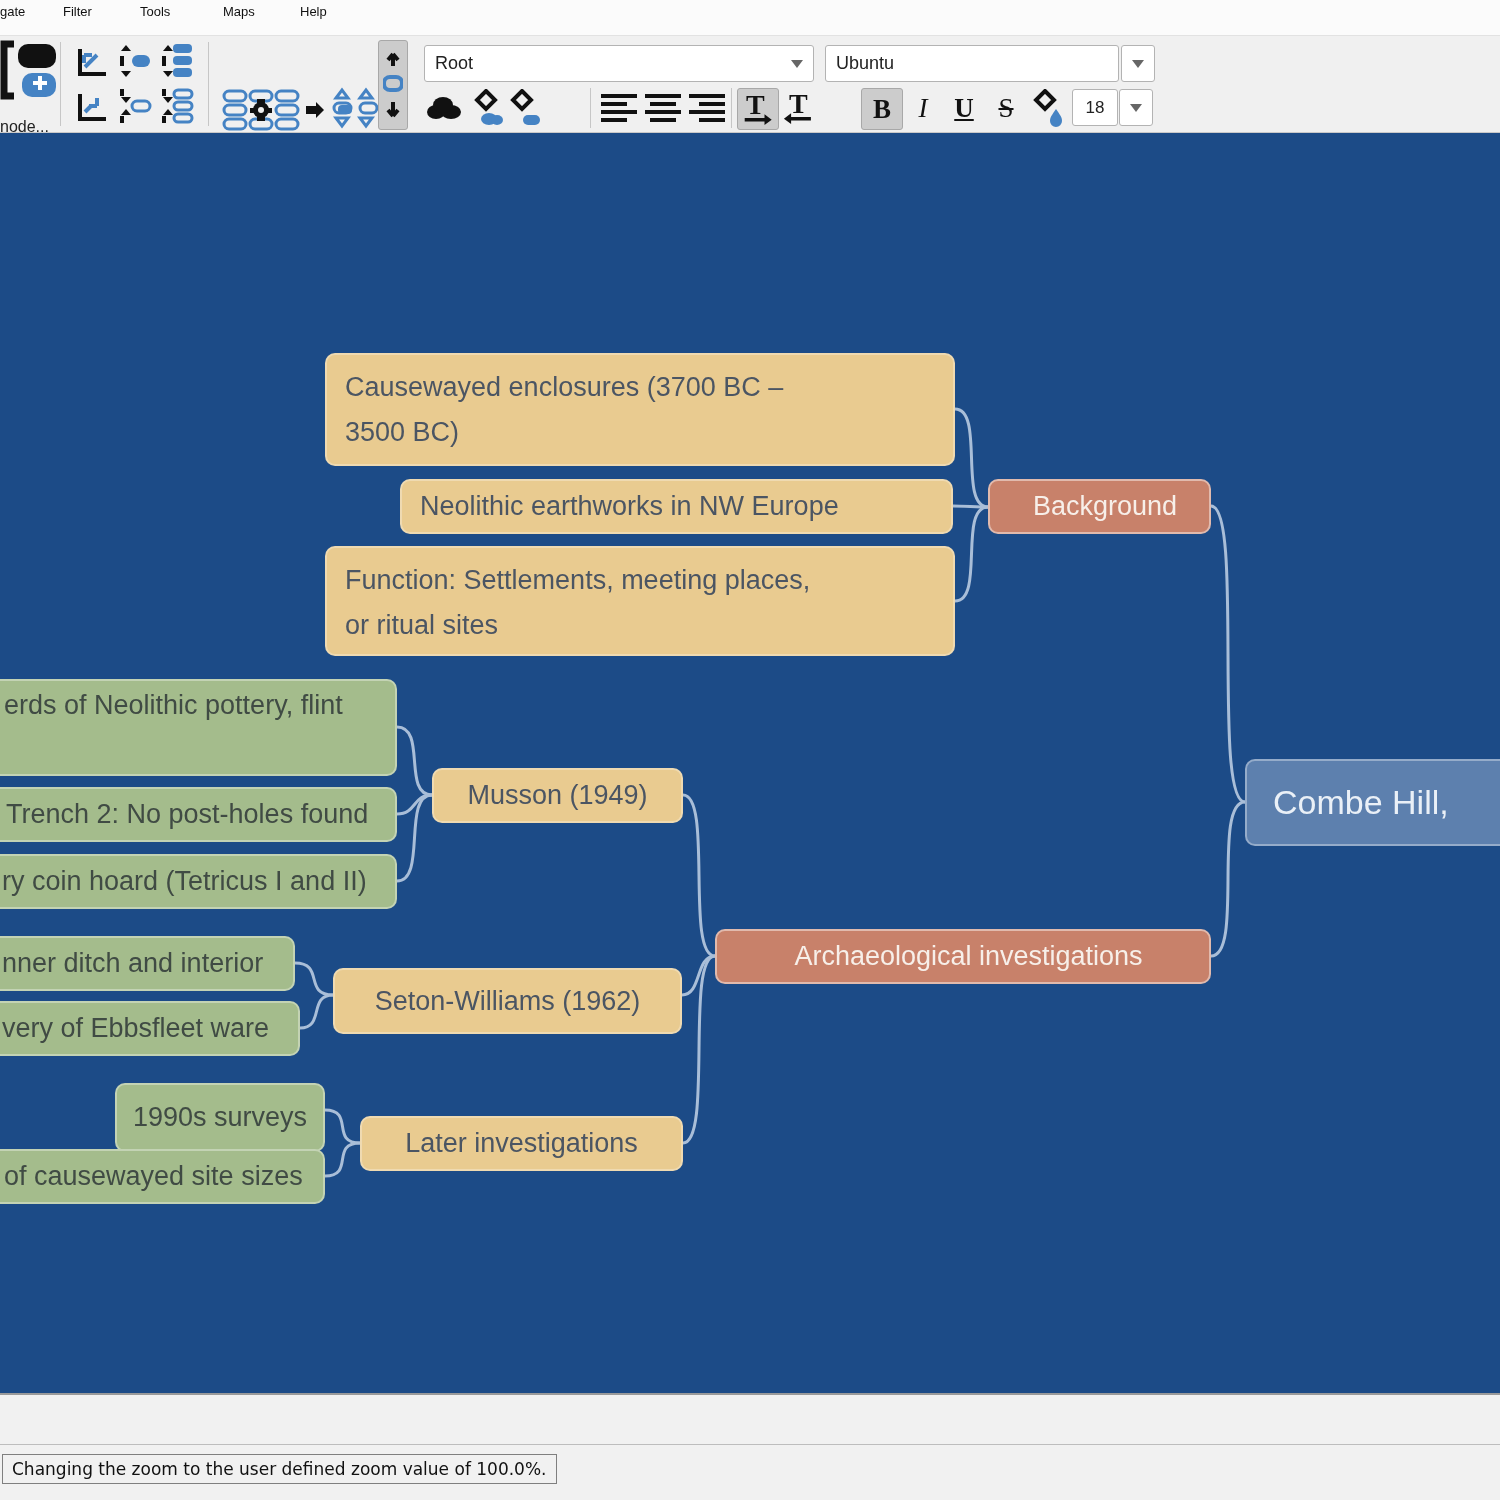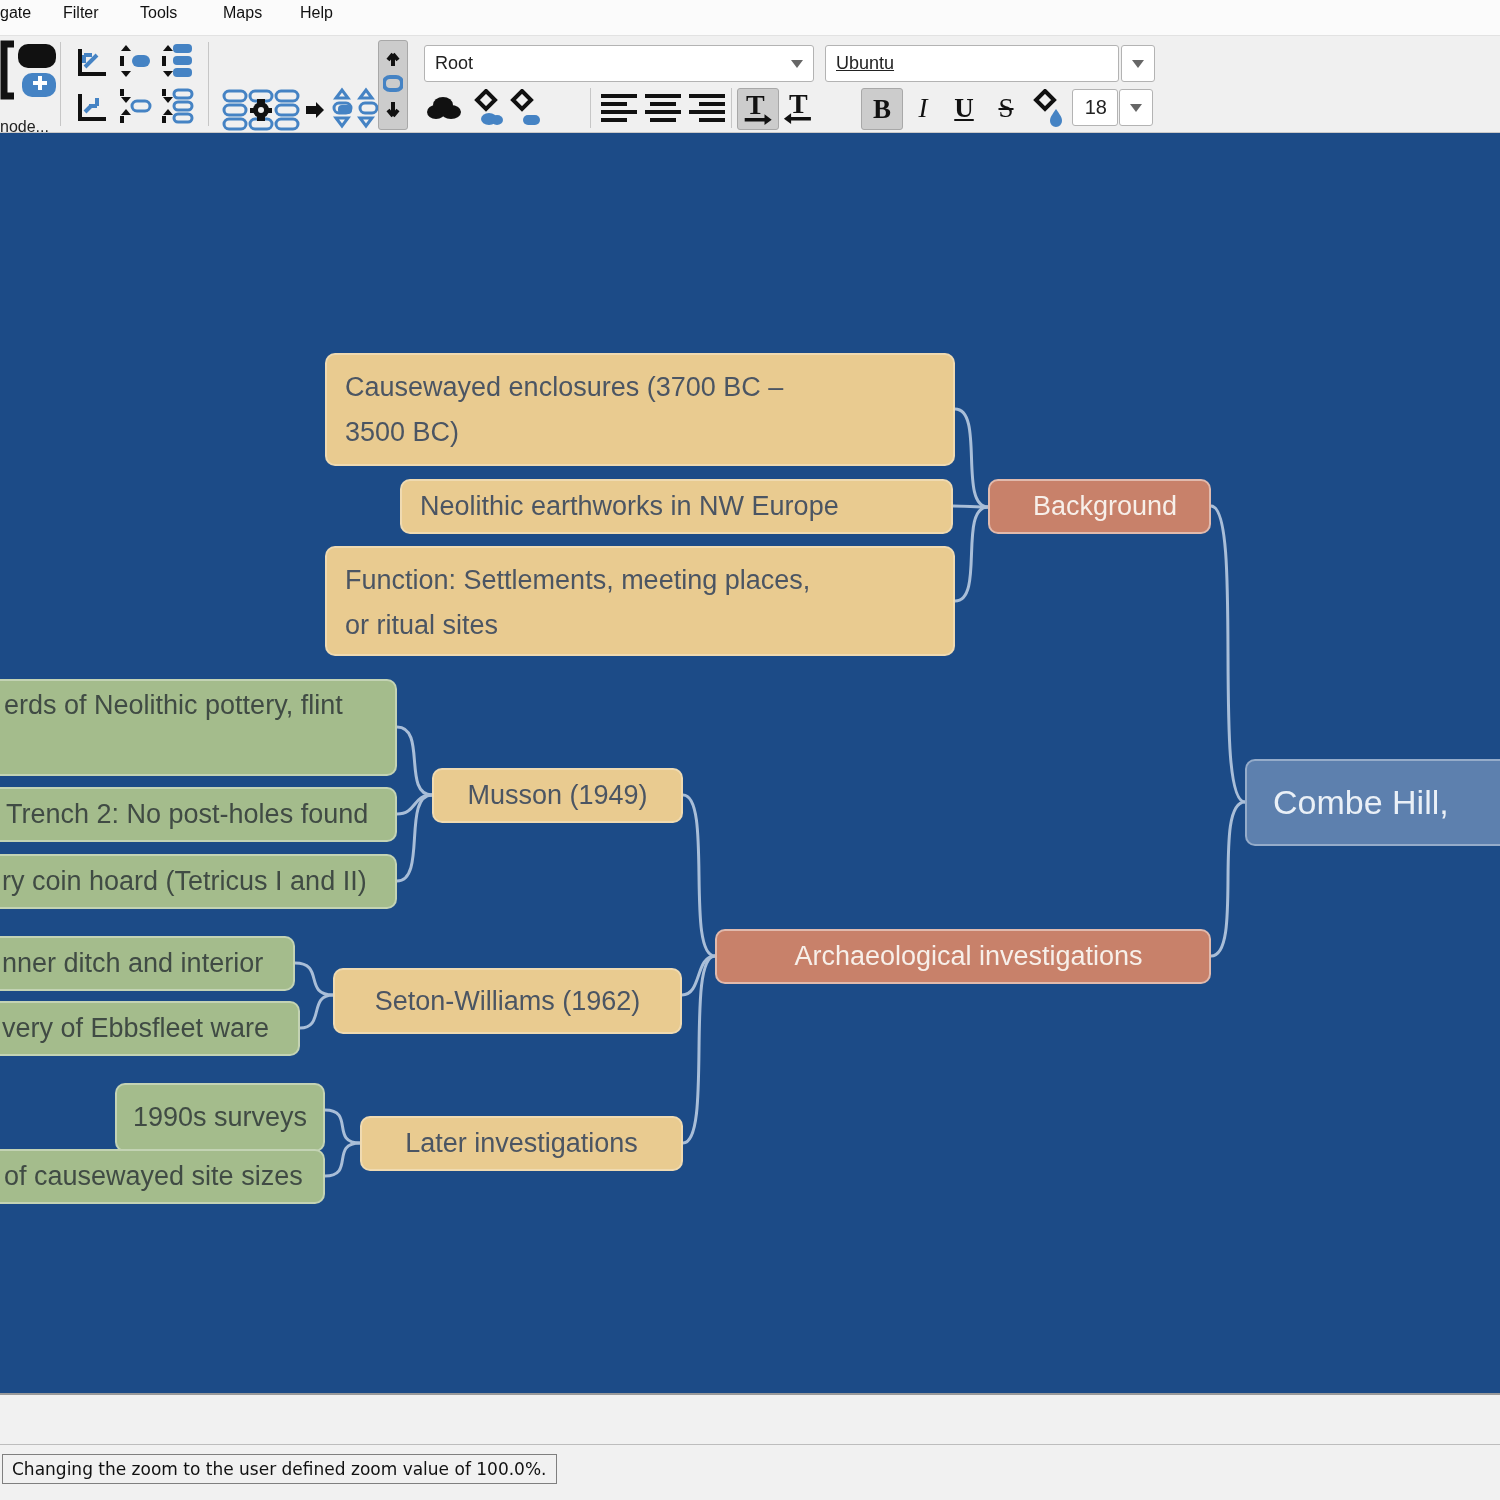--- a/index.html
+++ b/index.html
@@ -1,19 +1,19 @@
 <!DOCTYPE html>
 <html><head>
 <meta charset="utf-8">
 <style>
   html,body{margin:0;padding:0;width:1500px;height:1500px;overflow:hidden;
     font-family:"Liberation Sans",sans-serif;background:#f0f0f0;}
   
   .menubar{position:relative;width:1500px;height:35px;background:#fbfbfb;border-bottom:1px solid #e2e2e2;}
-  .menu-item{position:absolute;top:4px;font-size:16px;color:#111;cursor:default;}
+  .menu-item{position:absolute;top:4px;font-size:13px;color:#111;cursor:default;}
   
   .toolbar{position:relative;width:1500px;height:96px;background:#f0f0f0;border-bottom:1px solid #c9c9c9;}
   .vsep{position:absolute;width:1px;background:#c6c6c6;}
   .tbtn{position:absolute;width:42px;height:40px;display:flex;align-items:center;justify-content:center;border-radius:3px;}
   .tbtn.sel{background:#cccccc;border:1px solid #a8a8a8;}
   .combo{position:absolute;background:#ffffff;border:1px solid #b3b3b3;border-radius:3px;
      display:flex;align-items:center;font-size:18px;color:#222;padding:0 10px;box-sizing:border-box;}
   .combo .caret{margin-left:auto;}
   .caret{width:0;height:0;border-left:6px solid transparent;border-right:6px solid transparent;border-top:8px solid #666;}
   .arrowbtn{position:absolute;background:#ffffff;border:1px solid #b3b3b3;border-radius:3px;
@@ -224,21 +224,21 @@
       <path d="M2,32 h22 l0,-4 l8,6 l-8,6 l0,-4 h-22 z" fill="#111" transform="scale(0.9) translate(1,-1)"></path>
     </svg>
   </div>
   <div class="tbtn" style="left:779px;top:52px;width:40px;">
     <svg width="32" height="38" viewBox="0 0 32 38">
       <text x="6" y="24" font-family="Liberation Serif,serif" font-weight="bold" font-size="28" fill="#111">T</text>
       <path d="M30,32 h-22 l0,-4 l-8,6 l8,6 l0,-4 h22 z" fill="#111" transform="scale(0.9) translate(1,-1)"></path>
     </svg>
   </div>
 
-  <div class="combo" style="left:825px;top:9px;width:294px;height:37px;text-decoration:underline;">
+  <div class="combo" style="left:825px;top:9px;width:294px;height:37px;">
     <span>Ubuntu</span>
   </div>
   <div class="arrowbtn" style="left:1121px;top:9px;width:34px;height:37px;">
     <span class="caret"></span>
   </div>
 
   <div class="tbtn sel" style="left:861px;top:52px;width:40px;">
     <span class="serifT" style="font-size:27px;">B</span>
   </div>
   <div class="tbtn" style="left:904px;top:52px;width:38px;">
@@ -250,21 +250,21 @@
   <div class="tbtn" style="left:986px;top:52px;width:40px;">
     <span class="serifT" style="text-decoration:line-through;font-weight:normal;font-size:27px;">S</span>
   </div>
   <div class="tbtn" style="left:1026px;top:52px;width:42px;">
     <svg width="34" height="38" viewBox="0 0 34 38">
       <path d="M15,2 l9,9 l-9,9 l-9,-9 z" fill="none" stroke="#111" stroke-width="4"></path>
       <path d="M26,20 c4,6 6,8 6,12 a6,6 0 0 1 -12,0 c0,-4 2,-6 6,-12 z" fill="#4583c4"></path>
     </svg>
   </div>
 
-  <div class="combo" style="left:1072px;top:53px;width:46px;height:37px;font-size:20px;justify-content:flex-end;">
+  <div class="combo" style="left:1072px;top:53px;width:46px;height:37px;font-size:17px;justify-content:center;">
     <span>18</span>
   </div>
   <div class="arrowbtn" style="left:1119px;top:53px;width:34px;height:37px;">
     <span class="caret"></span>
   </div>
 </div>
 
 <div class="canvas" style="background:#1c4b87;">
 
   <svg class="edges" width="1500" height="1260" viewBox="0 0 1500 1260">

